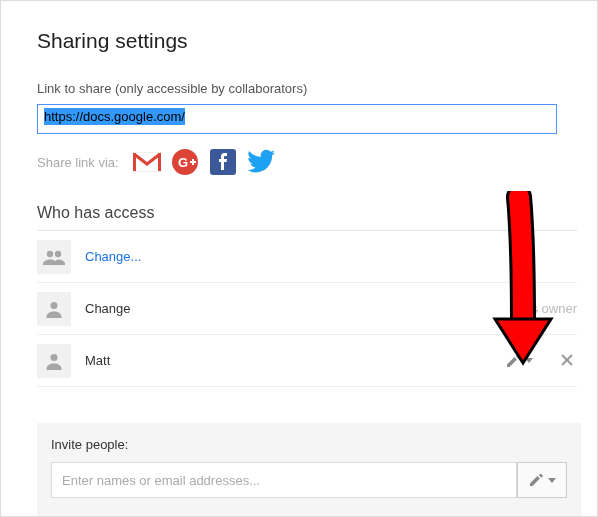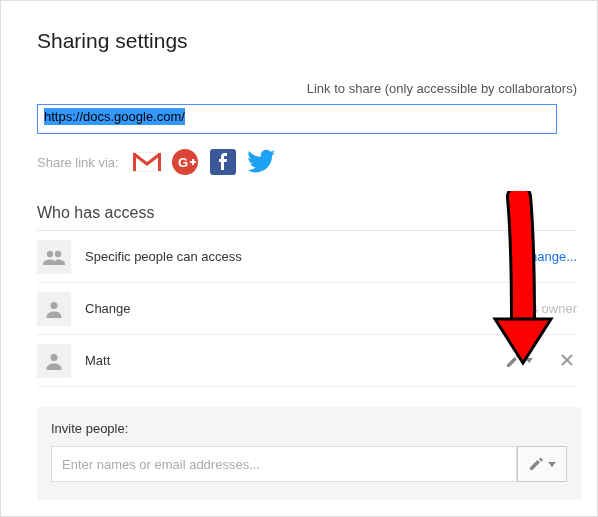--- a/index.html
+++ b/index.html
@@ -20,21 +20,20 @@
   .title {
     font-size: 21px;
     color: #222;
     font-weight: 400;
     margin-bottom: 28px;
   }
   .link-label {
     font-size: 13px;
     color: #555;
     margin-bottom: 8px;
-    text-align: right;
   }
   .link-input {
     width: 520px;
     height: 30px;
     border: 1px solid #4d90fe;
     padding: 4px 6px;
     font-size: 13px;
     color: #000;
     outline: none;
     display: block;
@@ -80,21 +79,21 @@
   .row-text { flex: 1; color: #333; }
   .row-right { color: #bbb; font-size: 13px; }
   .change-link { color: #1a73e8; cursor: pointer; font-size: 13px; }
   .edit-ctrl {
     display: inline-flex; align-items: center; gap: 4px;
     color: #888; cursor: pointer; margin-right: 24px;
   }
   .remove-x { color: #999; cursor: pointer; font-size: 16px; padding: 4px; }
   .invite-block {
     position: absolute;
-    left: 36px; right: 16px; bottom: 16px;
+    left: 36px; right: 16px; bottom: 0;
     background: #f5f5f5;
     padding: 14px 14px 18px 14px;
   }
   .invite-label { font-size: 13px; color: #333; margin-bottom: 10px; }
   .invite-row { display: flex; align-items: center; }
   .invite-input {
     flex: 1;
     height: 36px;
     border: 1px solid #ddd;
     background: #fff;
@@ -168,21 +167,20 @@
 
   <div class="access-row">
     <div class="avatar-box">
       <svg width="22" height="16" viewBox="0 0 22 16" class="person-svg">
         <circle cx="7" cy="5" r="3.2"></circle>
           <circle cx="15" cy="5" r="3.2"></circle>
         <path d="M0 15c0-3 3.5-4.5 7-4.5s7 1.5 7 4.5v1H0z"></path>
         <path d="M11 15c0-2 2.5-4.5 4-4.5 3.5 0 7 1.5 7 4.5v1H11z"></path>
       </svg>
     </div>
-    <div class="row-text">Specific people can access</div>
     <span class="change-link">Change...</span>
   </div>
 
   <div class="access-row">
     <div class="avatar-box">
       <svg width="18" height="18" viewBox="0 0 18 18" class="person-svg">
         <circle cx="9" cy="5.5" r="3.5"></circle>
         <path d="M1.5 17c0-3.5 3.5-5.5 7.5-5.5s7.5 2 7.5 5.5v1h-15z"></path>
       </svg>
     </div>

